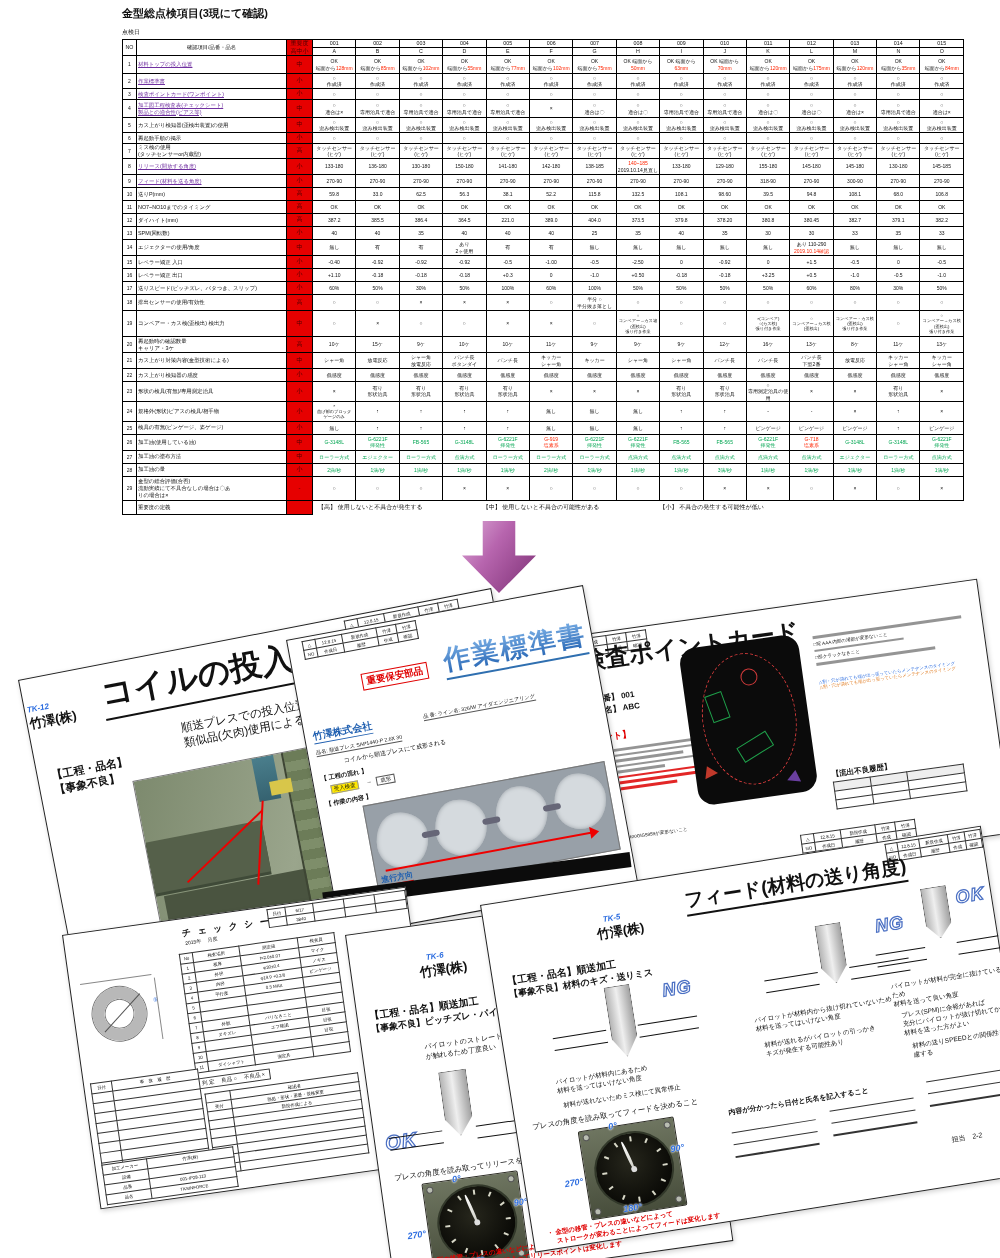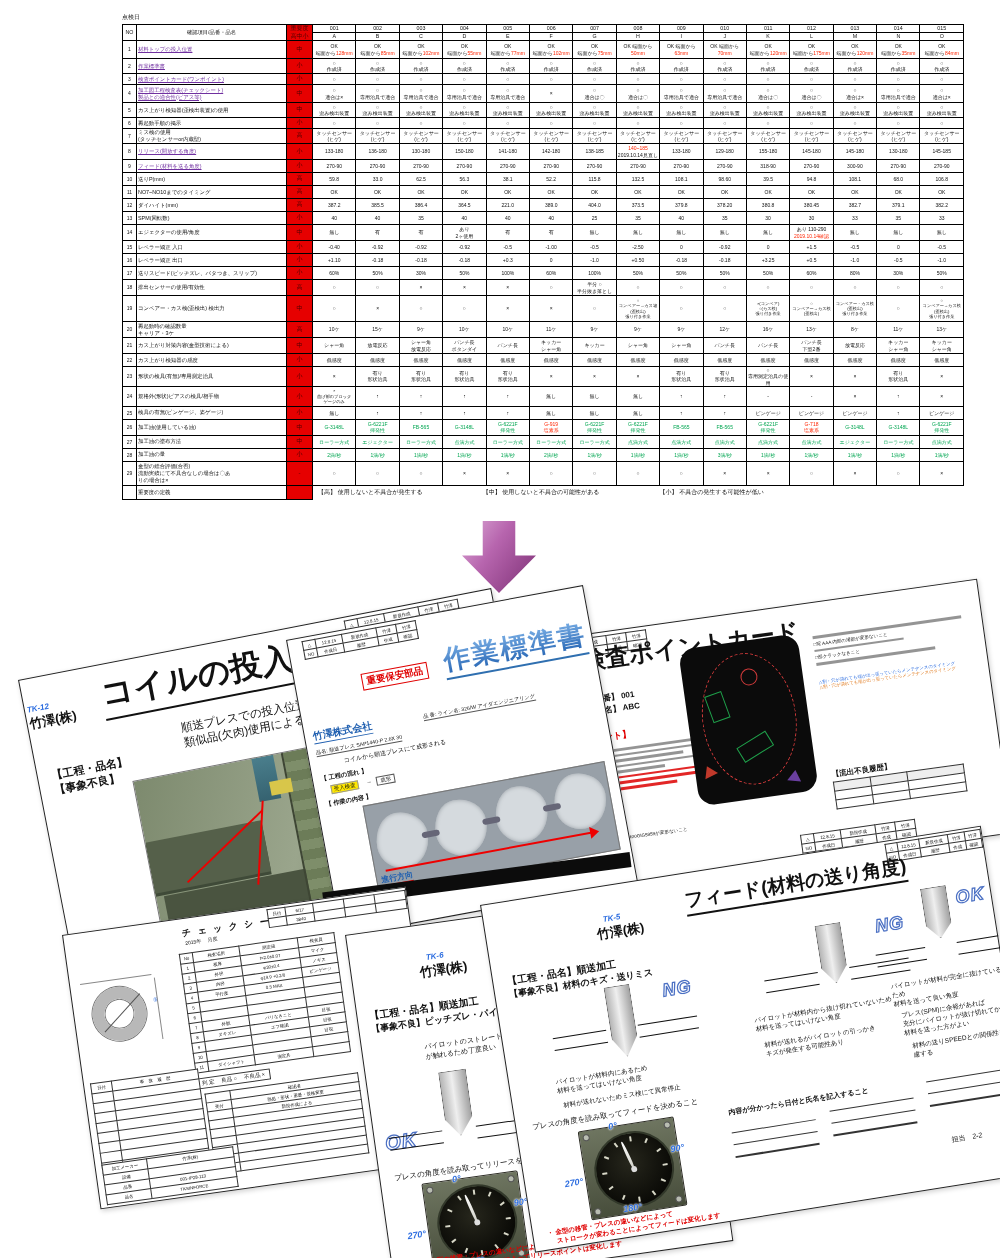--- a/index.html
+++ b/index.html
@@ -61,20 +61,21 @@
   .blob{position:absolute;background:#d5dade;border-radius:45% 55% 50% 50%/55% 45% 55% 45%;
         width:52px;height:56px;box-shadow:inset 0 0 4px #9aa0a6;}
   .slot{position:absolute;background:#667;border-radius:4px;width:18px;height:6px;}
 </style>
 </head>
 <body>
 
 <div id="page">
 
   <div id="insp-wrap">
+    <div id="insp-title">金型総点検項目(3現にて確認)</div>
     <div id="insp-date">点検日</div>
     <div id="insp-host">
         <table class="insp">
           <colgroup>
             <col style="width: 14px;">
             <col style="width: 150px;">
             <col style="width: 26px;">
             <col style="width: 43.4px;">
             <col style="width: 43.4px;">
             <col style="width: 43.4px;">

